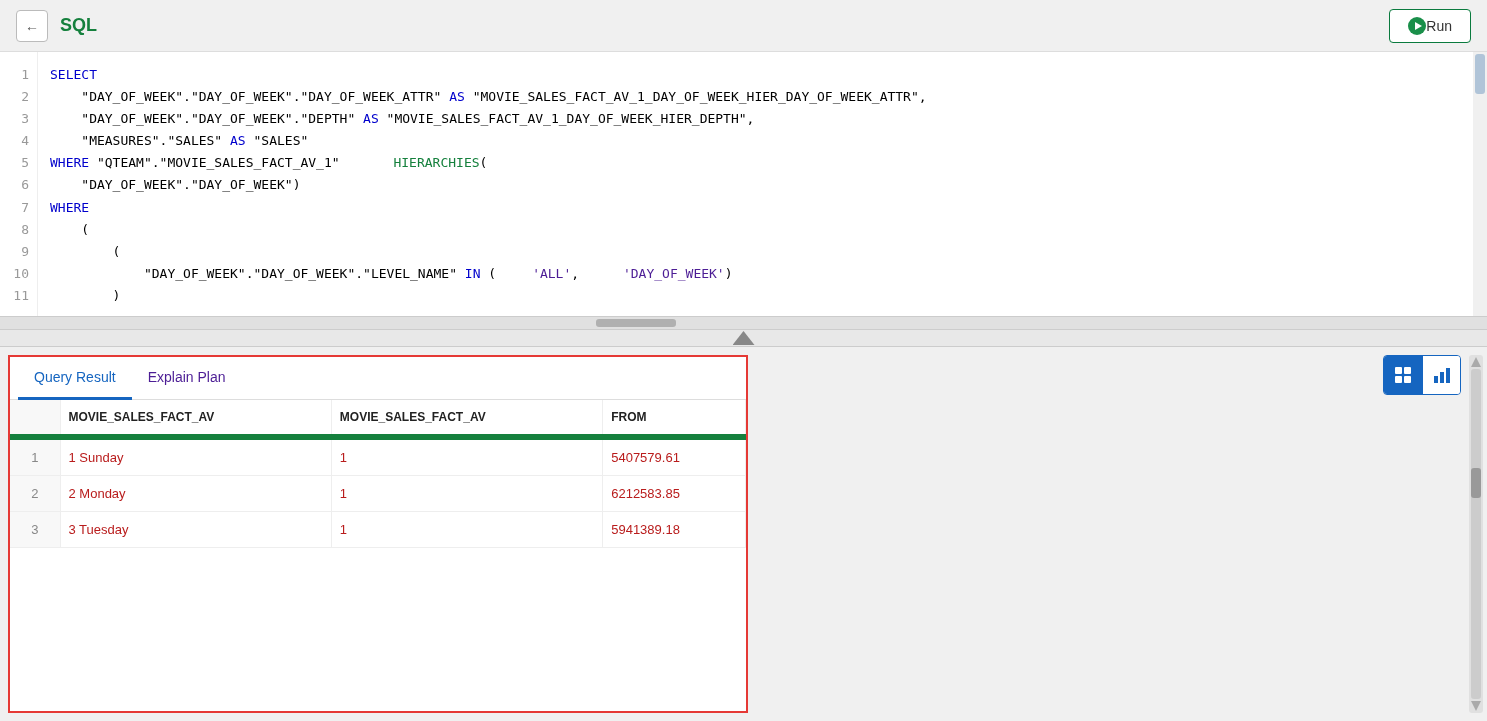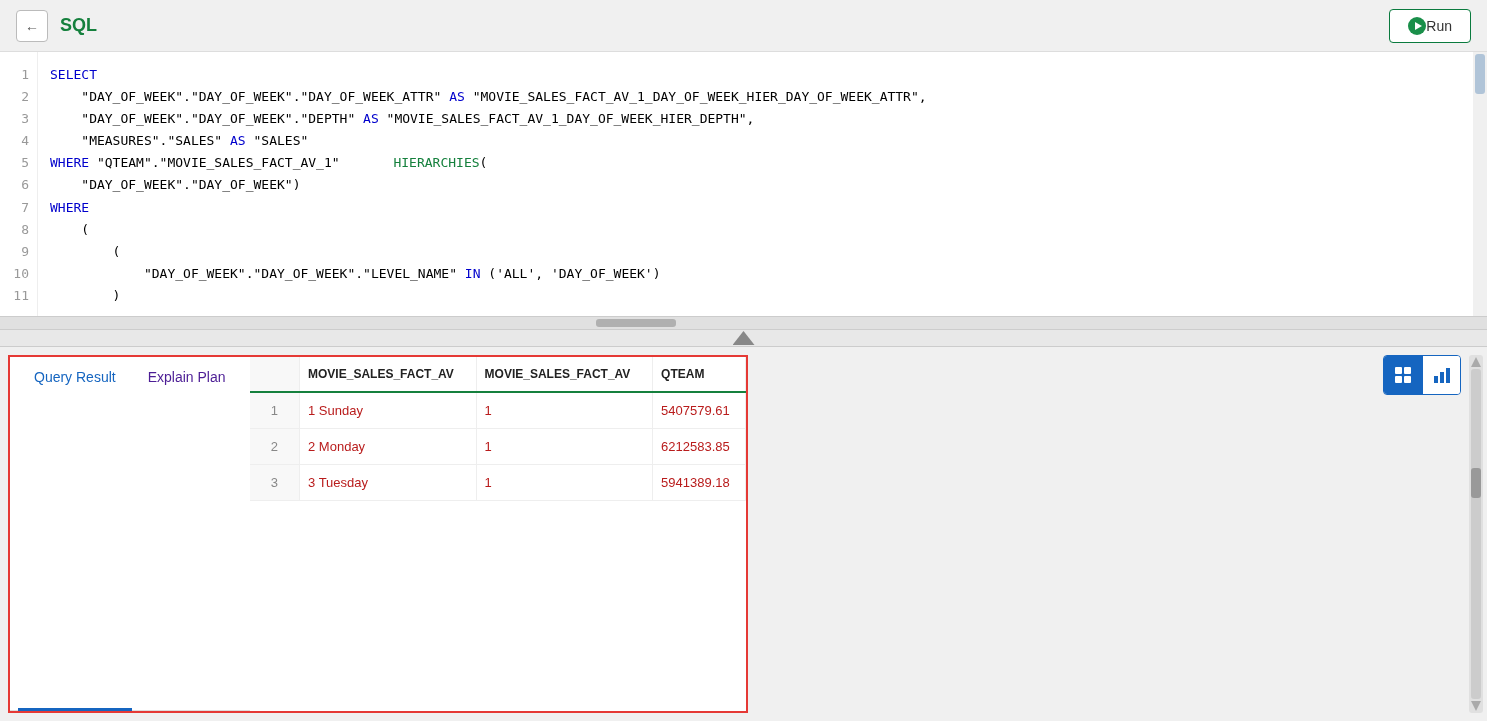--- a/index.html
+++ b/index.html
@@ -96,21 +96,21 @@
       flex: 1;
       padding: 12px 12px;
       font-family: monospace;
       font-size: 13px;
       line-height: 1.7;
       overflow-x: auto;
       overflow-y: auto;
       white-space: pre;
     }
     .kw { color: #0000cc; font-weight: normal; }
-    .str { color: #000000; }
+    .str { color: #4c1d95; margin-left: 36px; }
     .fn { color: #15803d; padding-left: 46px; }
     .ident { color: #000; }
 
     
     .editor-scrollbar {
       width: 14px;
       background: #f0f0f0;
       display: flex;
       flex-direction: column;
       align-items: center;
@@ -147,21 +147,21 @@
       display: flex;
       background: #f0f0f0;
       overflow: hidden;
     }
     .result-panel {
       flex: 0 0 740px;
       background: white;
       border: 2px solid #e53935;
       margin: 8px 0 8px 8px;
       display: flex;
-      flex-direction: row;
+      flex-direction: column;
       overflow: hidden;
     }
     .tabs-row {
       display: flex;
       border-bottom: 1px solid #ddd;
       padding: 0 8px;
     }
     .tab {
       padding: 12px 16px;
       font-size: 14px;
@@ -184,21 +184,21 @@
       width: 100%;
       border-collapse: collapse;
       font-size: 13px;
     }
     .result-table th {
       background: #fff;
       font-weight: 700;
       font-size: 12px;
       padding: 10px 8px;
       text-align: left;
-      border-bottom: 2px solid #15803d;
+      border-bottom: 6px solid #15803d;
       border-right: 1px solid #eee;
       color: #222;
     }
     .result-table th.row-num {
       width: 50px;
       background: #f8f8f8;
       color: #888;
     }
     .result-table td {
       padding: 10px 8px;
@@ -357,21 +357,21 @@
       <div class="tab">Explain Plan</div>
     </div>
 
     <div class="table-area">
       <table class="result-table">
         <thead>
           <tr>
             <th class="row-num"></th>
             <th>MOVIE_SALES_FACT_AV</th>
             <th>MOVIE_SALES_FACT_AV</th>
-            <th>QTEAM</th>
+            <th>FROM</th>
           </tr>
         </thead>
         <tbody>
           <tr>
             <td class="row-num">1</td>
             <td>1 Sunday</td>
             <td>1</td>
             <td>5407579.61</td>
           </tr>
           <tr>

